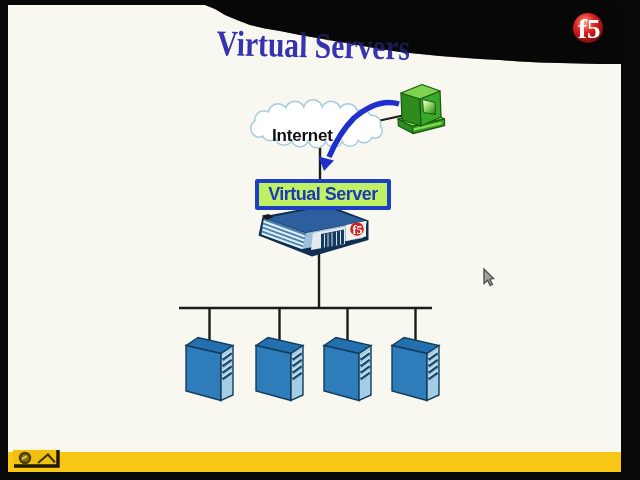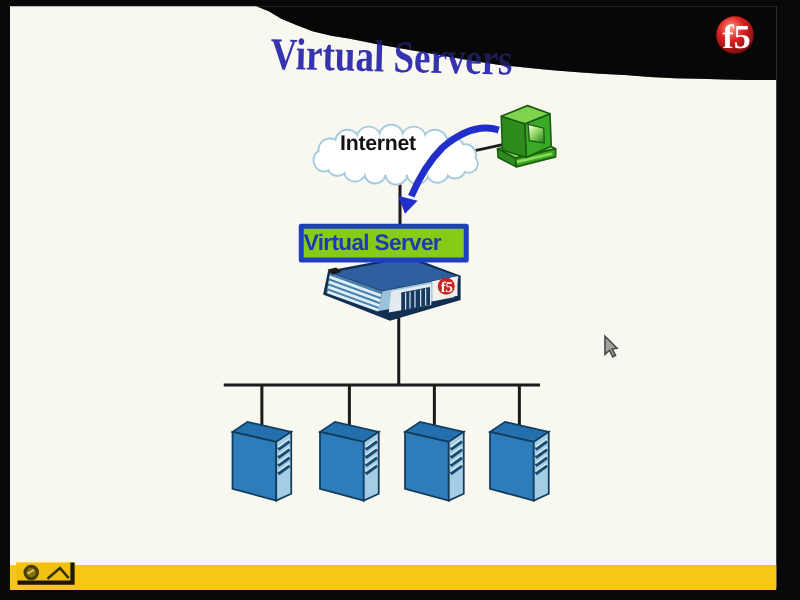--- a/index.html
+++ b/index.html
@@ -1,22 +1,22 @@
 <!DOCTYPE html>
 <html><head>
 <meta charset="utf-8">
 <style>
 html,body{margin:0;padding:0;width:640px;height:480px;background:#080808;overflow:hidden}
 #stage{position:relative;width:640px;height:480px;font-family:"Liberation Sans",sans-serif;filter:blur(0.4px)}
 #slide{position:absolute;left:8px;top:5px;width:613px;height:465px;background:#f8f7f0}
 #ybar{position:absolute;left:8px;top:452px;width:613px;height:19.5px;background:#f8c614}
 #gfx{position:absolute;left:0;top:0}
 #title{position:absolute;left:217px;top:22px;width:240px;font-family:"Liberation Serif",serif;font-size:36px;font-weight:bold;color:#3534ae;transform:rotate(1.4deg) scaleX(0.822);transform-origin:0 0;white-space:nowrap;letter-spacing:0px}
-#inet{position:absolute;left:272px;top:105px;font-size:17px;font-weight:bold;color:#121212;letter-spacing:-0.2px}
-#vsbox{position:absolute;left:239px;top:179px;width:128px;height:23px;background:#84cc16;border:4px solid #1e3fc0;border-radius:2px;text-align:left;line-height:23px;font-size:18px;font-weight:bold;color:#2038b8;letter-spacing:-0.5px}
+#inet{position:absolute;left:272px;top:126px;font-size:17px;font-weight:bold;color:#121212;letter-spacing:-0.2px}
+#vsbox{position:absolute;left:255px;top:179px;width:128px;height:23px;background:#bef264;border:4px solid #1e3fc0;border-radius:2px;text-align:center;line-height:23px;font-size:18px;font-weight:bold;color:#2038b8;letter-spacing:-0.5px}
 </style>
 </head>
 <body>
 <div id="stage">
   <div id="slide"></div>
   <div id="ybar"></div>
   <svg id="gfx" width="640" height="480" viewBox="0 0 640 480">
     <defs>
       <radialGradient id="ballg" cx="40%" cy="32%" r="75%">
         <stop offset="0%" stop-color="#ff9a80"></stop>

